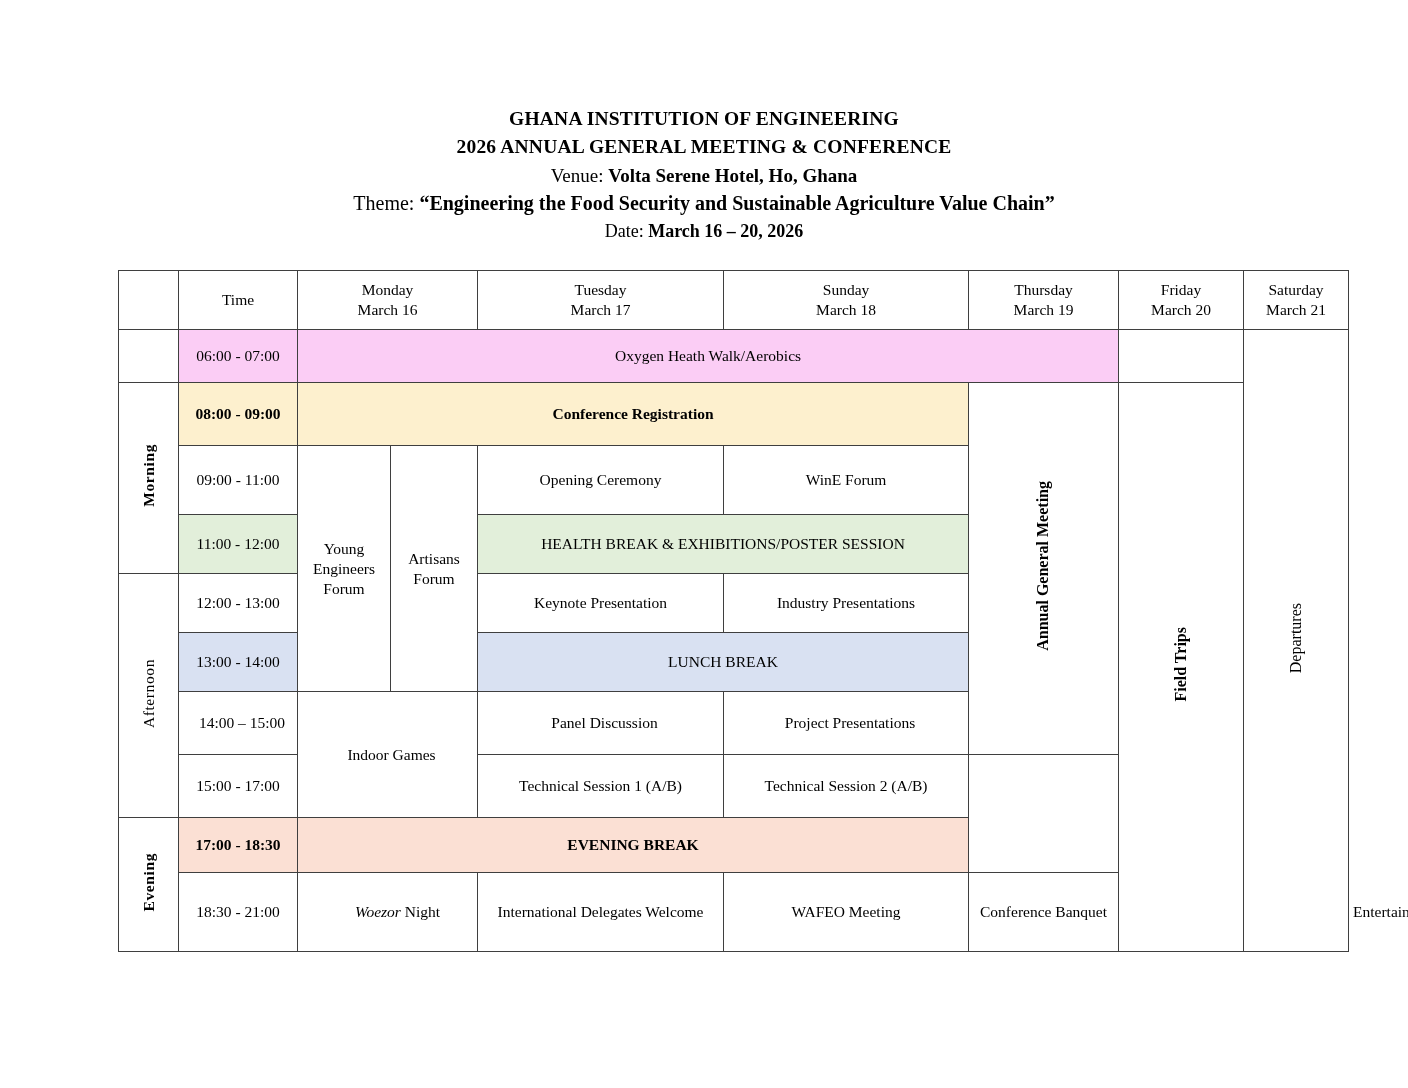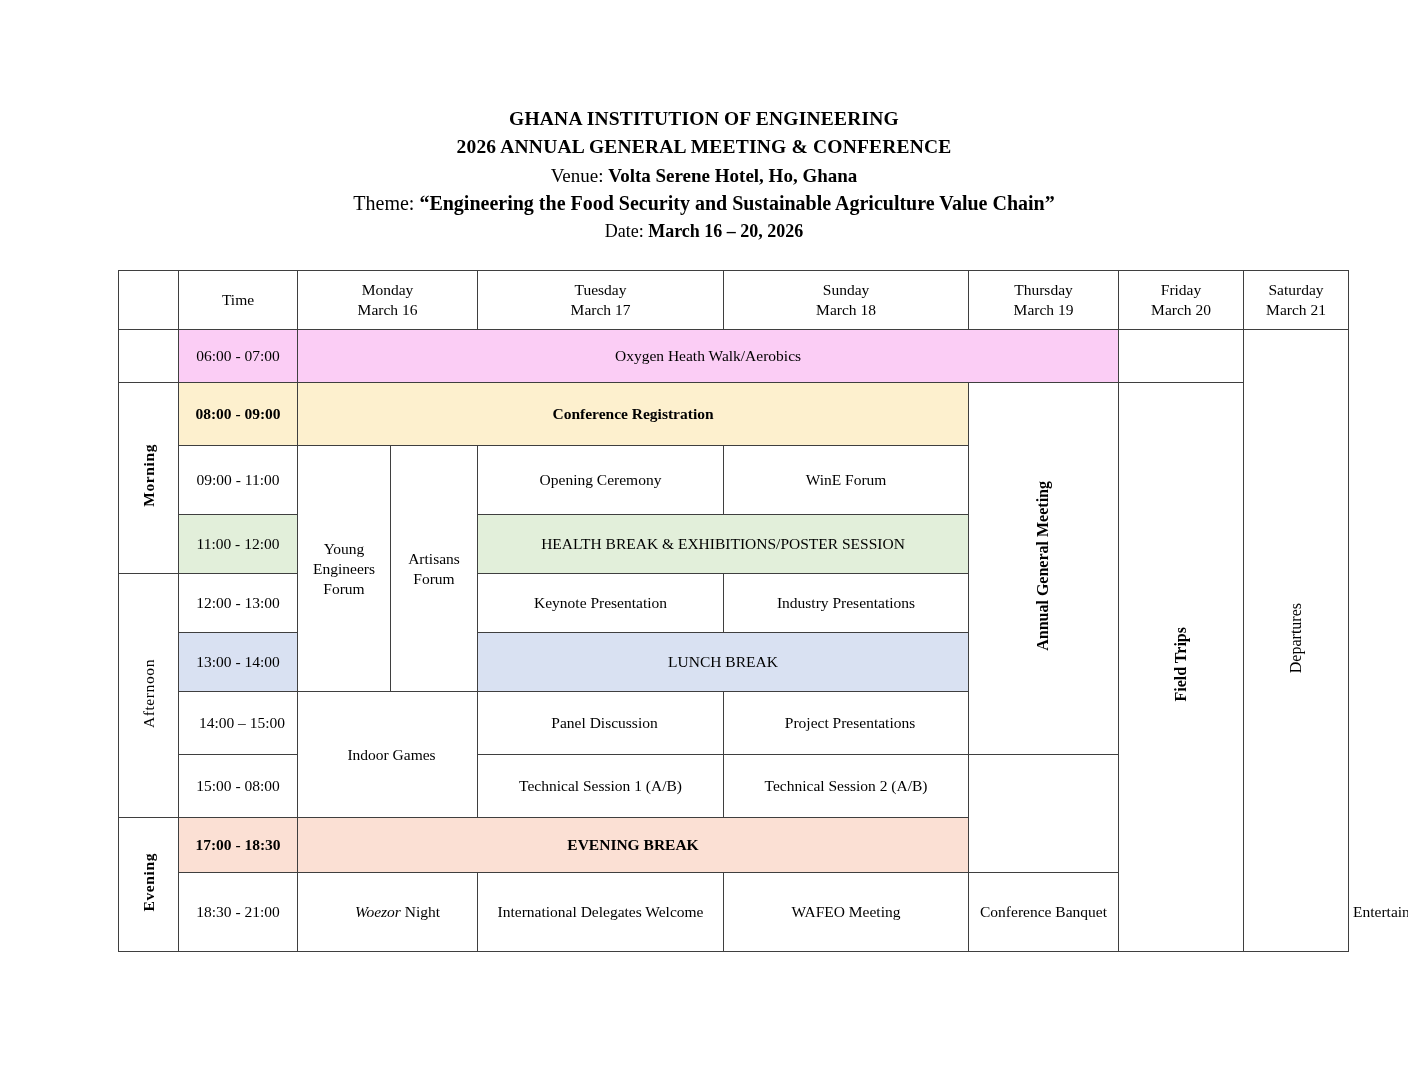--- a/index.html
+++ b/index.html
@@ -234,21 +234,21 @@
 
         <tr class="r-1400">
           <td class="time">14:00 – 15:00</td>
           <td rowspan="2" colspan="2">Indoor Games</td>
           <td>Panel Discussion</td>
           <td>Project Presentations</td>
           <td rowspan="3"></td>
         </tr>
 
         <tr class="r-1500">
-          <td class="time">15:00 - 08:00</td>
+          <td class="time">15:00 - 17:00</td>
           <td>Technical Session 1 (A/B)</td>
           <td>Technical Session 2 (A/B)</td>
         </tr>
 
         <tr class="r-1700">
           <td class="period" rowspan="2"><span class="rot">Evening</span></td>
           <td class="time fill-orange">17:00 - 18:30</td>
           <td class="fill-orange b" colspan="4">EVENING BREAK</td>
         </tr>
 

